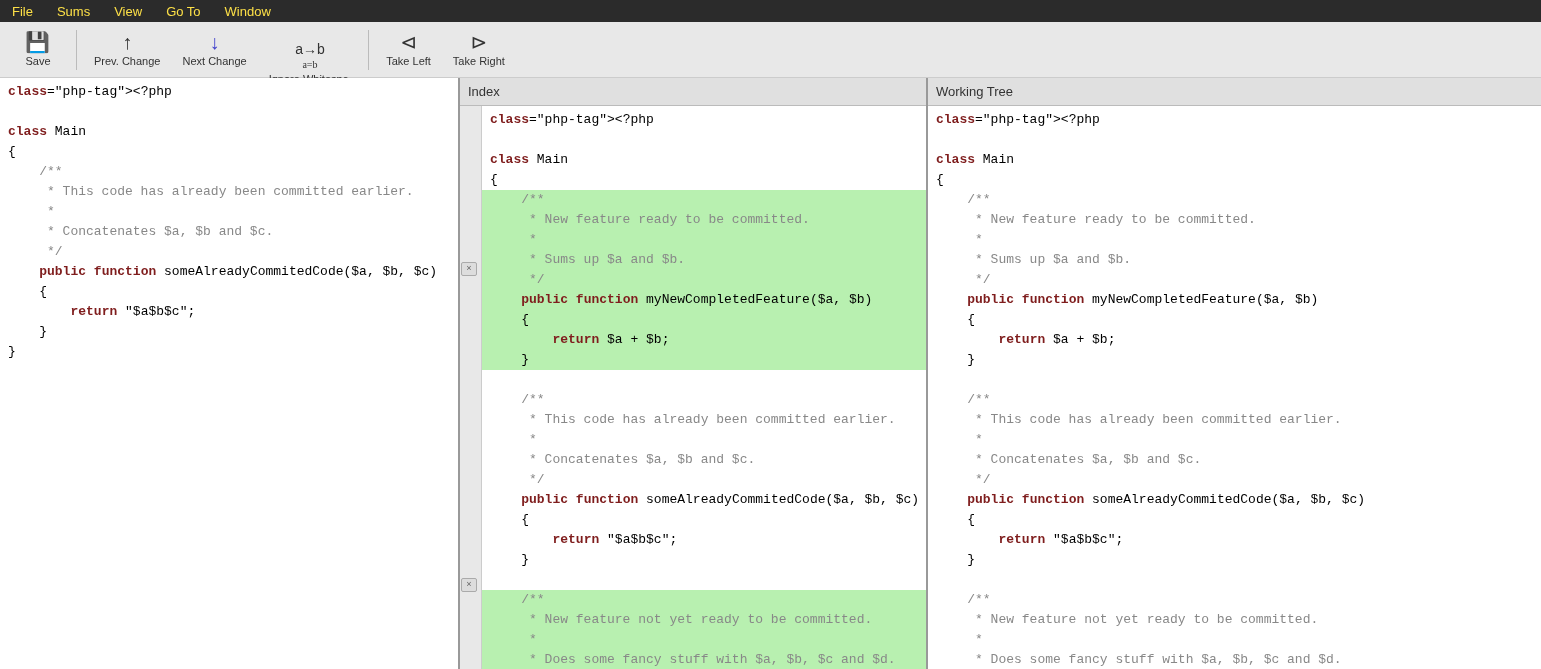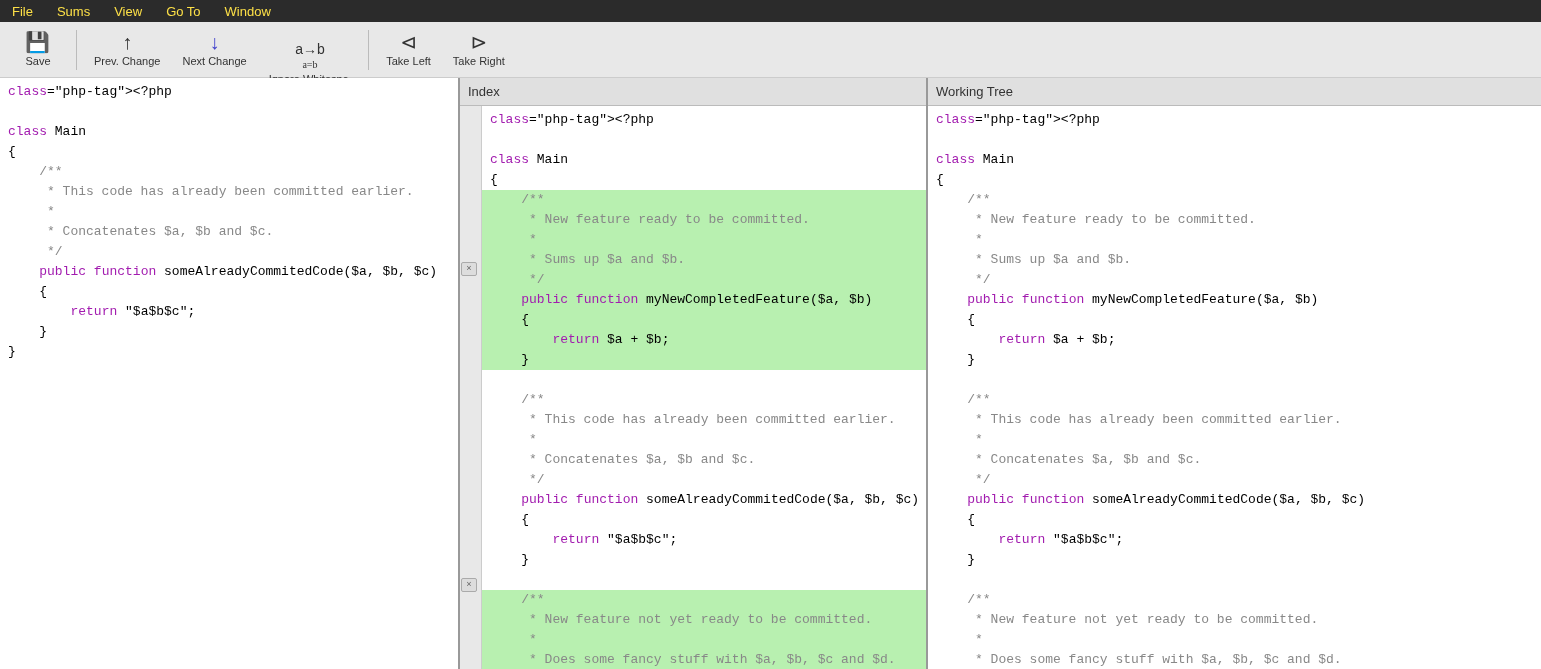--- a/index.html
+++ b/index.html
@@ -92,21 +92,21 @@
       padding: 4px 0;
       position: relative;
     }
     .code-line {
       white-space: pre;
       line-height: 1.5;
       padding: 0 8px;
       min-height: 20px;
       font-size: 13px;
     }
-    .kw-public { color: #a21caf; font-weight: normal; }
+    .kw-public { color: #7f1d1d; font-weight: bold; }
     .comment { color: #888; }
 
     
     .diff-green { background: #b8f0b0; }
 
     .gutter-btn {
       position: absolute;
       width: 16px;
       height: 14px;
       background: #ddd;

